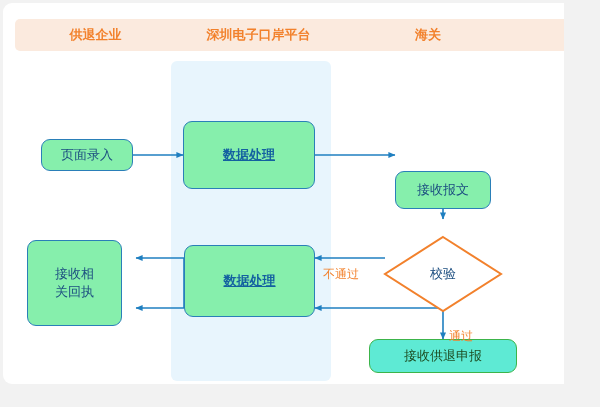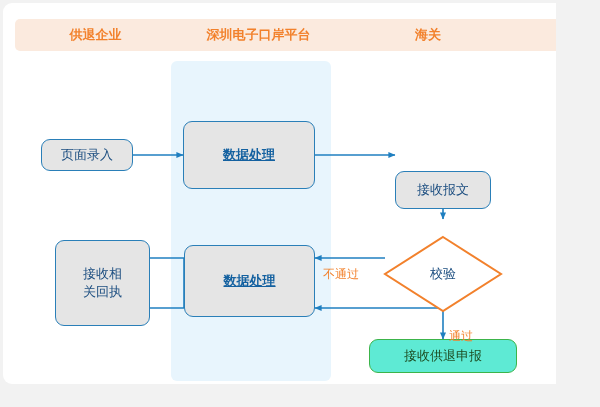--- a/index.html
+++ b/index.html
@@ -7,20 +7,21 @@
     padding: 0;
     background: #f2f2f2;
     font-family: "Liberation Sans", "DejaVu Sans", sans-serif;
   }
   #screen {
     position: relative;
     width: 556px;
     height: 407px;
     background: #f2f2f2;
     overflow: hidden;
+    padding-left: 8px;
   }
   #card {
     position: absolute;
     left: 3px;
     top: 3px;
     width: 594px;
     height: 381px;
     background: #ffffff;
     border-radius: 9px;
   }
@@ -64,21 +65,21 @@
     display: flex;
     align-items: center;
     justify-content: center;
     text-align: center;
     font-size: 13px;
     line-height: 18px;
     white-space: pre-line;
   }
   .node-blue {
     border: 1.4px solid #2a7fb8;
-    background: #e5e5e5;
+    background: #86efac;
     color: #1c4e80;
     border-radius: 9px;
   }
   .node-blue.bold { font-weight: bold; color: #1461a0; text-decoration: underline; }
   .node-green {
     border: 1.6px solid #3cb44a;
     background: #5eead4;
     color: #1d4d22;
     border-radius: 9px;
     font-size: 13px;
@@ -176,21 +177,21 @@
     </div>
 
     <div class="node node-green" style="left:366px; top:336px; width:148px; height:34px;">
       <span>接收供退申报</span>
     </div>
 
     <div class="node node-blue bold" style="left:181px; top:242px; width:131px; height:72px;">
       <span>数据处理</span>
     </div>
 
-    <div class="node node-blue" style="left:52px; top:237px; width:95px; height:86px;justify-content:center;">
+    <div class="node node-blue" style="left:24px; top:237px; width:95px; height:86px;justify-content:center;">
       <span>接收相
 关回执</span>
     </div>
 
     <div class="edge-label" style="left:320px; top:231px;">不通过</div>
 
     <div class="edge-label" style="left:446px; top:293px;">通过</div>
 
   </div>
 </div>

